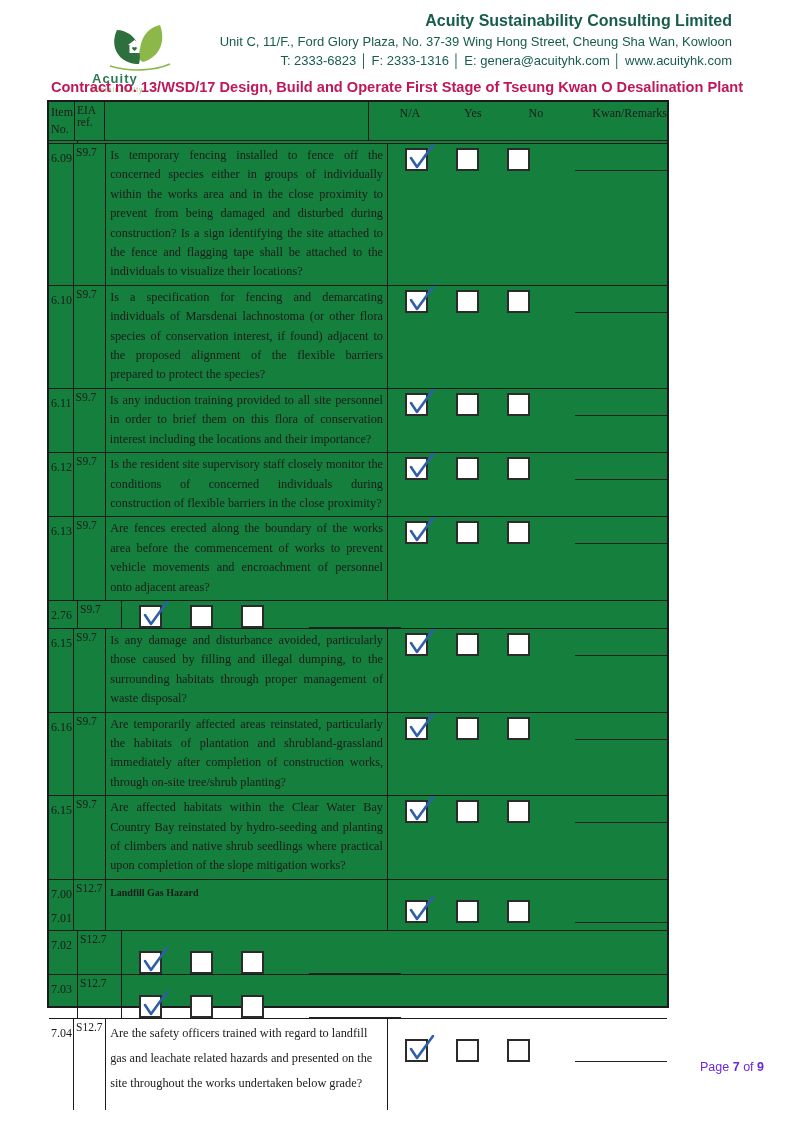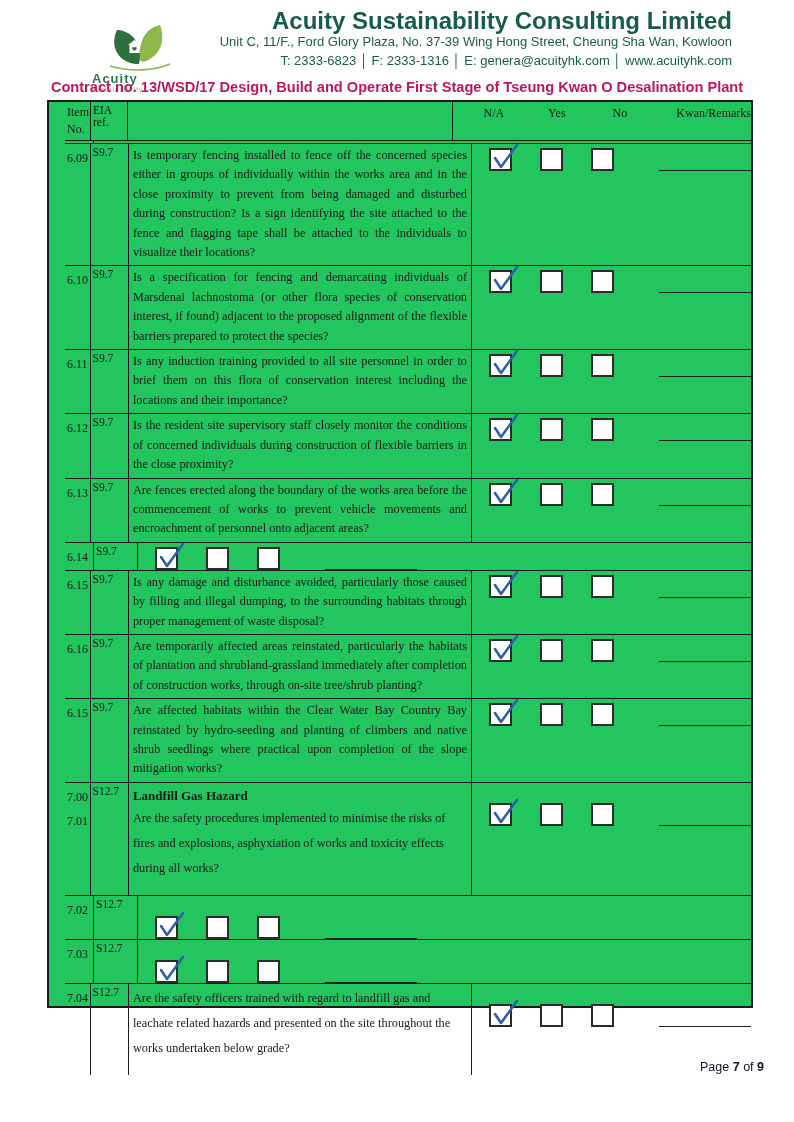--- a/index.html
+++ b/index.html
@@ -18,68 +18,68 @@
     color:#2c7a52; font-size:13px; font-weight:bold; letter-spacing:1px; margin-top:-3px;
   }
   .logo .tagline {
     font-family:"Liberation Sans","DejaVu Sans",sans-serif;
     color:#8db54f; font-size:6.5px; letter-spacing:1px; filter:blur(0.5px); opacity:.85;
   }
   .head-text {
     position:absolute; right:62px; top:9px; text-align:right;
     font-family:"Liberation Sans","DejaVu Sans",sans-serif; color:#175d4c;
   }
-  .company { font-size:24px; font-weight:bold; line-height:24px; }
+  .company { font-size:16px; font-weight:bold; line-height:24px; }
   .addr, .contact { font-size:13px; line-height:18.5px; }
   .doc-title {
     position:absolute; left:0; top:79px; width:100%; text-align:center;
     font-family:"Liberation Sans","DejaVu Sans",sans-serif;
     font-size:14.6px; font-weight:bold; color:#be185d;
   }
 
   
   .tablewrap {
-    position:absolute; left:47px; top:100px; width:706px; height:908px;
-    border:2px solid #1b1b1b; display:flex; flex-direction:column; background:#22c55e;padding-left:16px;
+    position:absolute; left:47px; top:100px; width:622px; height:908px;
+    border:2px solid #1b1b1b; display:flex; flex-direction:column; background:#15803d;
   }
   .trow { display:flex; flex:none; }
   .trow:last-child { flex:1; }
   .cell { border-right:1.5px solid #1b1b1b; }
   .trow .cell { border-top:1.5px solid #1b1b1b; }
   .thead .cell { border-top:none; }
   .c-item { width:29px; font-size:12px; padding:2px 1px 0 2px; line-height:24px; }
   .c-eia  { width:44px; font-size:11.5px; padding:2px 1px 0 2px; }
   .c-q    { width:397px; padding:2px 4px 3px 4px; }
   .c-ans  { flex:1; border-right:none; position:relative; }
 
   .thead { height:38px; font-size:12px; }
   .th-item { line-height:17px; }
   .ans-head { display:flex; padding:4px 0 0 17px; align-items:flex-start; }
   .ans-head .ah { width:23px; margin-right:28px; text-align:center; flex:none;margin-left:12px; }
   .ans-head .ah-remarks { margin-left:17px; }
 
   .qtext { font-size:12.3px; line-height:19.4px; text-align:justify; }
-  .section-title { font-size:13px; font-weight:bold; line-height:21px; }
+  .section-title { font-size:10px; font-weight:bold; line-height:21px; }
   .sec7 .qtext { text-align:left; max-width:358px; line-height:25px; }
   .sec7 .c-q { padding-bottom:14px; }
   .cont .qtext { }
 
   .ansrow { display:flex; align-items:flex-end; padding-left:17px; margin-top:4px; }
   .sec7 .ansrow { margin-top:20px; }
   .cb {
     width:23px; height:23px; border:2px solid #2b2b2b; margin-right:28px;
     position:relative; background:#fff; flex:none; cursor:pointer;
   }
   .cb .tick { position:absolute; left:-2px; top:-8px; overflow:visible; }
   .remark-line { width:92px; height:23px; border-bottom:1.6px solid #222; margin-left:17px; flex:none; }
 
   
   .footer {
     position:absolute; top:1060px; right:30px;
-    font-family:"Liberation Sans","DejaVu Sans",sans-serif; font-size:12.5px; color:#0f172a;margin-left:25px;
+    font-family:"Liberation Sans","DejaVu Sans",sans-serif; font-size:12.5px; color:#6d28d9;margin-left:25px;
   }
   .footer b { font-weight:bold; }
 </style>
 </head>
 <body>
 
 <div class="page">
 
   <div class="logo">
     <svg width="72" height="52" viewBox="0 0 72 52">
@@ -237,21 +237,21 @@
               <polyline points="6,16 12,25 28,3" fill="none" stroke="#2f5fa8" stroke-width="2.6" stroke-linecap="round" stroke-linejoin="round"></polyline>
             </svg>
           </span>
           <span class="cb"></span>
           <span class="cb"></span>
           <span class="remark-line"></span>
         </div>
       </div>
     </div><div class="trow">
       <div class="cell c-item">
-        <div>6.14</div>
+        <div>2.76</div>
 
       </div>
       <div class="cell c-eia">S9.7</div>
       <div class="cell c-ans">
         <div class="ansrow">
           <span class="cb">
             <svg class="tick" width="30" height="30" viewBox="0 0 30 30">
               <polyline points="6,16 12,25 28,3" fill="none" stroke="#2f5fa8" stroke-width="2.6" stroke-linecap="round" stroke-linejoin="round"></polyline>
             </svg>
           </span>
@@ -327,21 +327,20 @@
         </div>
       </div>
     </div><div class="trow sec7">
       <div class="cell c-item">
         <div>7.00</div>
         <div>7.01</div>
       </div>
       <div class="cell c-eia">S12.7</div>
       <div class="cell c-q">
         <div class="section-title">Landfill Gas Hazard</div>
-        <div class="qtext">Are the safety procedures implemented to minimise the risks of fires and explosions, asphyxiation of works and toxicity effects during all works?</div>
       </div>
       <div class="cell c-ans">
         <div class="ansrow">
           <span class="cb">
             <svg class="tick" width="30" height="30" viewBox="0 0 30 30">
               <polyline points="6,16 12,25 28,3" fill="none" stroke="#2f5fa8" stroke-width="2.6" stroke-linecap="round" stroke-linejoin="round"></polyline>
             </svg>
           </span>
           <span class="cb"></span>
           <span class="cb"></span>

